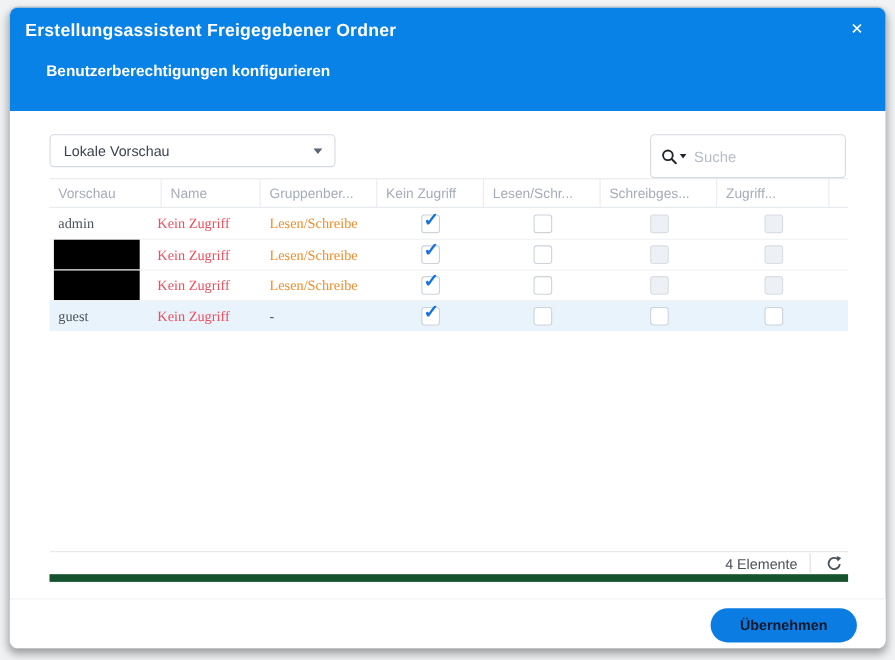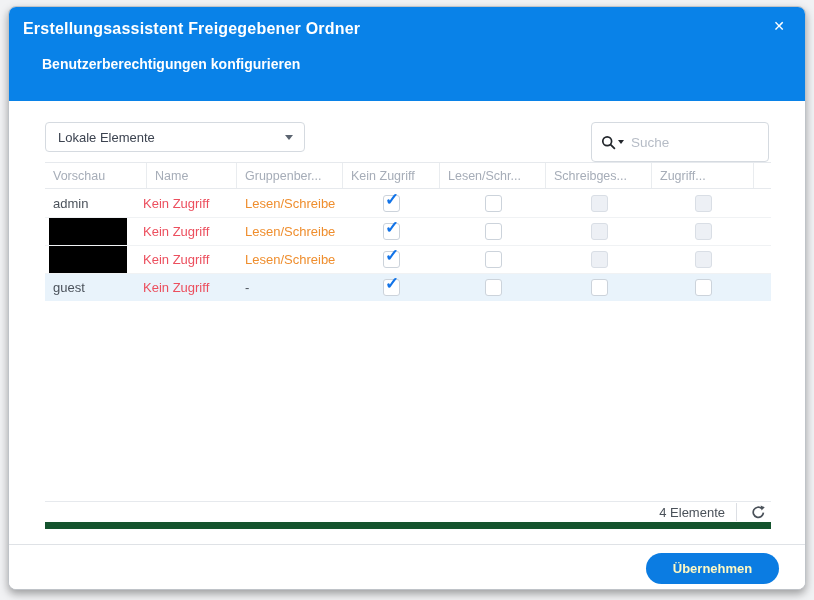--- a/index.html
+++ b/index.html
@@ -80,21 +80,21 @@
     color:#a6adb8;font-size:12.5px;
   }
   .th{
     height:100%;display:flex;align-items:center;padding-left:8px;
     border-right:1px solid #e9ecef;white-space:nowrap;overflow:hidden;
     cursor:pointer;
   }
   .th.filler{border-right:none;cursor:default;}
   .tr{
     display:flex;height:28px;align-items:flex-start;font-size:13px;color:#4b525b;
-    border-top:1px solid #f0f2f4;position:relative;cursor:pointer;
+    border-top:1px solid #f0f2f4;position:relative;cursor:pointer;font-family:Liberation Serif, serif;
   }
   .tr:first-child{border-top:none;}
   .tr.selected{background:var(--selected-row-bg);}
   .td{
     height:100%;display:flex;align-items:center;padding-left:8px;
     white-space:nowrap;overflow:hidden;position:relative;
   }
   
   .c0{width:90px;} .c1{width:102px;} .c2{width:106px;} .c3{width:97px;}
   .c4{width:106px;} .c5{width:106px;} .c6{width:102px;} .c7{width:17px;padding:0;}
@@ -127,39 +127,39 @@
     display:flex;align-items:center;justify-content:center;padding:0;margin-right:2px;
   }
   
   .btnbar{
     position:absolute;left:0;right:0;top:443px;bottom:0;
     border-top:1px solid #dfe2e6;border-radius:0 0 7px 7px;background:#fff;
   }
   .apply{
     position:absolute;right:26px;top:8px;height:31px;min-width:133px;
     border:none;border-radius:16px;background:var(--button-blue);
-    color:#fef9c3;font-size:13px;font-weight:bold;padding:0 24px;cursor:pointer;
+    color:#0f172a;font-size:13px;font-weight:bold;padding:0 24px;cursor:pointer;
     font-family:"Liberation Sans",sans-serif;
   }
 </style>
 </head>
 <body>
 
 <div class="dialog">
   <div class="dlg-header">
     <div class="dlg-title">Erstellungsassistent Freigegebener Ordner</div>
     <div class="dlg-close">✕</div>
     <div class="dlg-subtitle">Benutzerberechtigungen konfigurieren</div>
   </div>
 
   <div class="dlg-body">
 
     <div class="toolbar">
       <div class="dropdown">
-        <span>Lokale Elemente</span>
+        <span>Lokale Vorschau</span>
         <span class="caret"></span>
       </div>
       <div class="searchbox">
         <svg width="15" height="15" viewBox="0 0 15 15">
           <circle cx="6.2" cy="6.2" r="4.4" fill="none" stroke="#22262b" stroke-width="1.7"></circle>
           <line x1="9.6" y1="9.6" x2="13.4" y2="13.4" stroke="#22262b" stroke-width="1.8" stroke-linecap="round"></line>
         </svg>
         <span class="search-caret"></span>
         <input type="text" placeholder="Suche" style="">
       </div>

